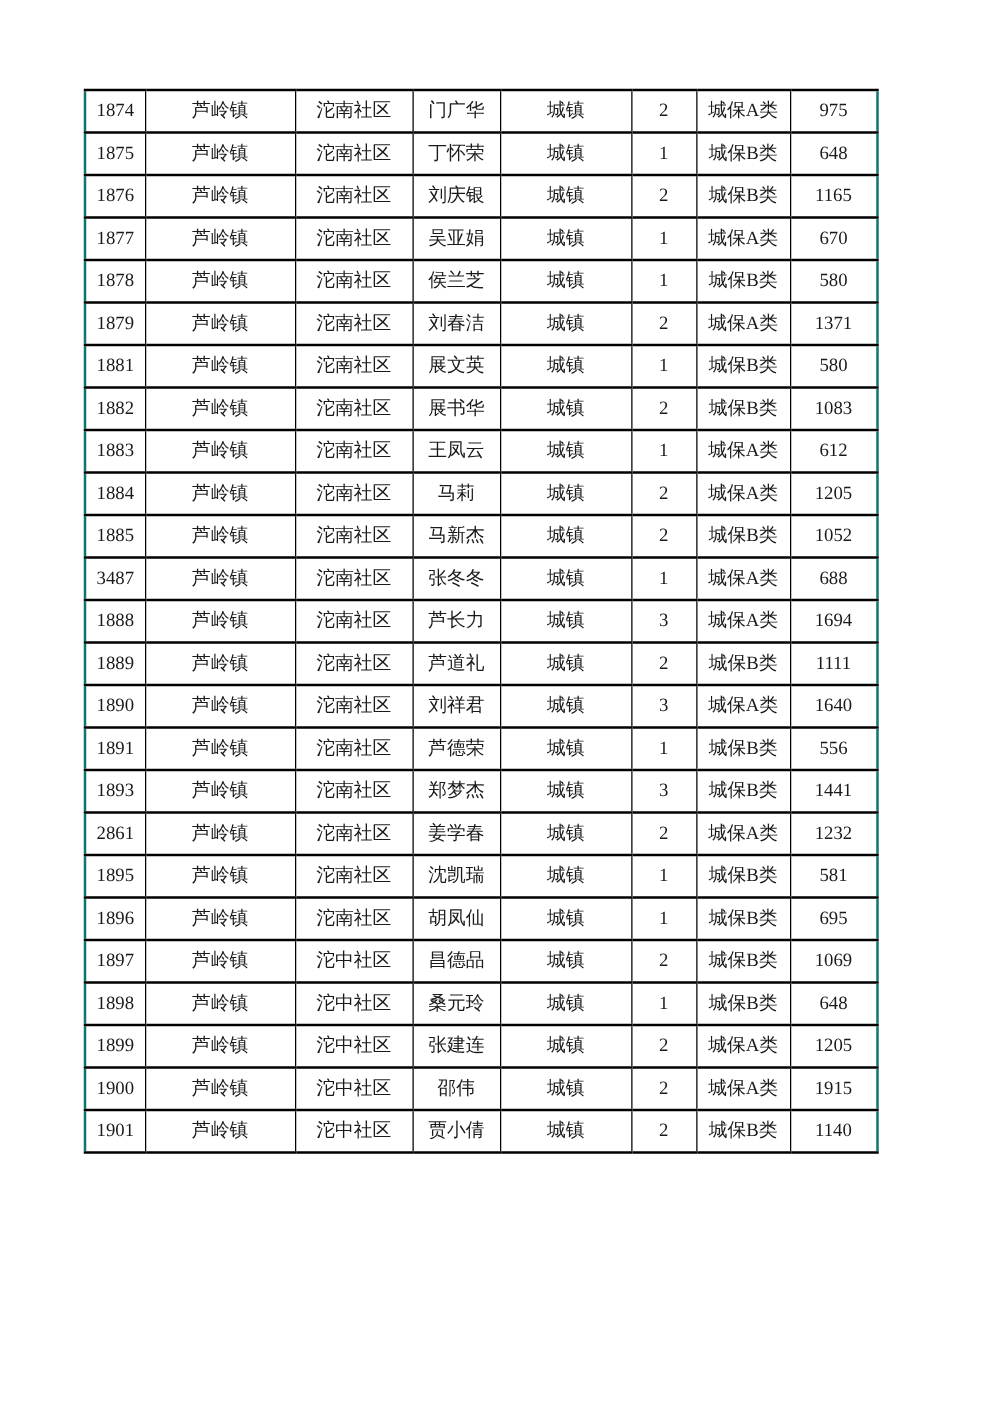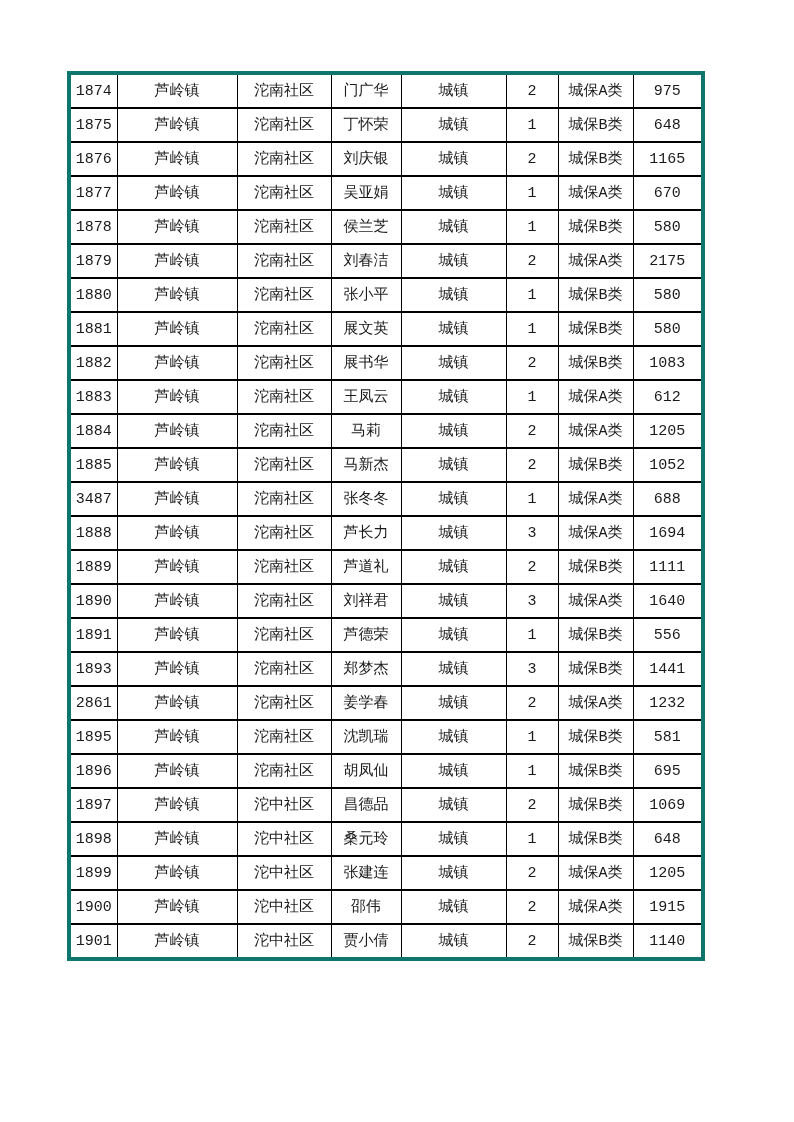--- a/index.html
+++ b/index.html
@@ -15,22 +15,21 @@
     overflow: hidden;
     font-family: "Liberation Serif", "DejaVu Serif", serif;
   }
   table.data-table {
     position: absolute;
     left: 67px;
     top: 71px;
     width: 634px;
     border-collapse: collapse;
     table-layout: fixed;
-    border: 4px solid #0f766e;
-    font-family: Liberation Mono, monospace;
+    border: 2px solid #0f766e;
   }
   table.data-table td {
     border-left: 1px solid #000000;
     border-right: 1px solid #000000;
     border-top: 2px solid #000000;
     border-bottom: 2px solid #000000;
     height: 32px;
     padding: 0 2px;
     text-align: center;
     vertical-align: middle;
@@ -108,31 +107,21 @@
     <td>580</td>
   </tr>
         <tr>
     <td>1879</td>
     <td>芦岭镇</td>
     <td>沱南社区</td>
     <td>刘春洁</td>
     <td>城镇</td>
     <td>2</td>
     <td>城保A类</td>
-    <td>2175</td>
-  </tr>
-        <tr>
-    <td>1880</td>
-    <td>芦岭镇</td>
-    <td>沱南社区</td>
-    <td>张小平</td>
-    <td>城镇</td>
-    <td>1</td>
-    <td>城保B类</td>
-    <td>580</td>
+    <td>1371</td>
   </tr>
         <tr>
     <td>1881</td>
     <td>芦岭镇</td>
     <td>沱南社区</td>
     <td>展文英</td>
     <td>城镇</td>
     <td>1</td>
     <td>城保B类</td>
     <td>580</td>

